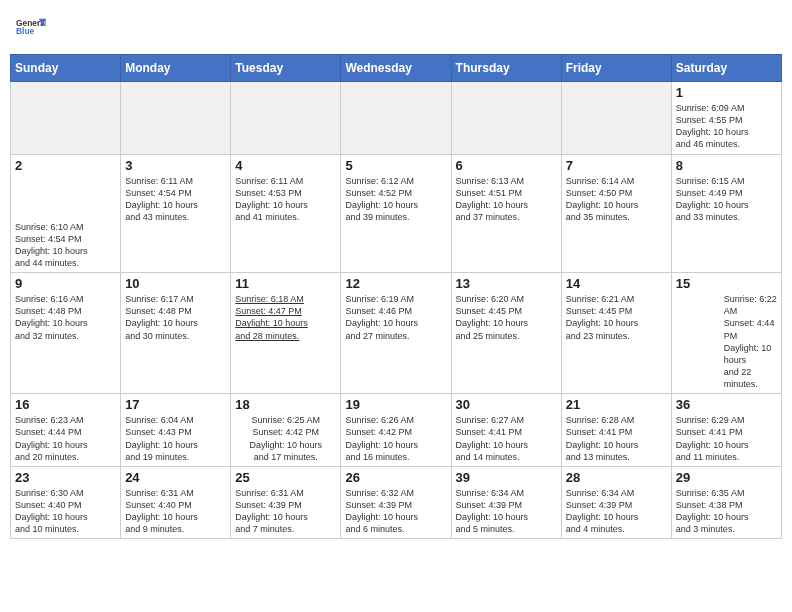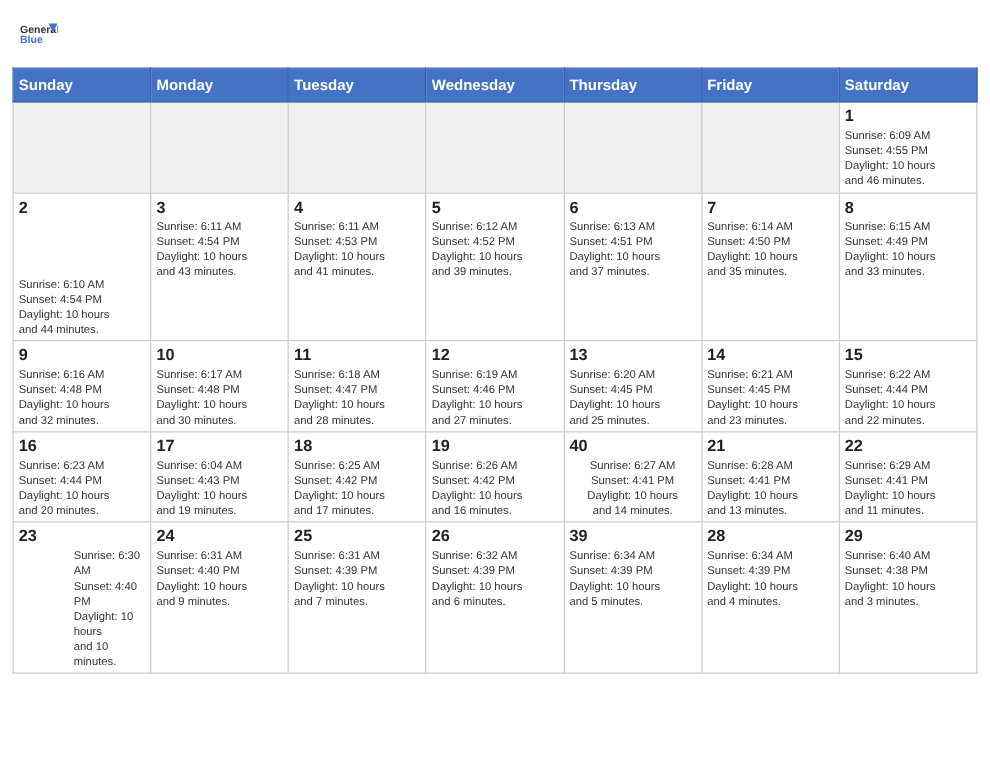--- a/index.html
+++ b/index.html
@@ -187,21 +187,21 @@
         </td>
         <td>
           <span class="day-number">10</span>
           <div class="day-info" style="white-space: pre-line;">Sunrise: 6:17 AM
 Sunset: 4:48 PM
 Daylight: 10 hours
 and 30 minutes.</div>
         </td>
         <td>
           <span class="day-number">11</span>
-          <div class="day-info" style="white-space: pre-line;">Sunrise: 6:18 AM
+          <div class="day-info" style="white-space: pre-line; text-decoration: underline;">Sunrise: 6:18 AM
 Sunset: 4:47 PM
 Daylight: 10 hours
 and 28 minutes.</div>
         </td>
         <td>
           <span class="day-number">12</span>
           <div class="day-info" style="white-space: pre-line;">Sunrise: 6:19 AM
 Sunset: 4:46 PM
 Daylight: 10 hours
 and 27 minutes.</div>
@@ -215,21 +215,21 @@
         </td>
         <td>
           <span class="day-number">14</span>
           <div class="day-info" style="white-space: pre-line;">Sunrise: 6:21 AM
 Sunset: 4:45 PM
 Daylight: 10 hours
 and 23 minutes.</div>
         </td>
         <td>
           <span class="day-number">15</span>
-          <div class="day-info" style="white-space: pre-line;">Sunrise: 6:22 AM
+          <div class="day-info" style="white-space: pre-line; margin-left: 48px;">Sunrise: 6:22 AM
 Sunset: 4:44 PM
 Daylight: 10 hours
 and 22 minutes.</div>
         </td>
       </tr>
       <tr>
         <td>
           <span class="day-number">16</span>
           <div class="day-info" style="white-space: pre-line;">Sunrise: 6:23 AM
 Sunset: 4:44 PM
@@ -238,58 +238,58 @@
         </td>
         <td>
           <span class="day-number">17</span>
           <div class="day-info" style="white-space: pre-line;">Sunrise: 6:04 AM
 Sunset: 4:43 PM
 Daylight: 10 hours
 and 19 minutes.</div>
         </td>
         <td>
           <span class="day-number">18</span>
-          <div class="day-info" style="white-space: pre-line;">Sunrise: 6:25 AM
+          <div class="day-info" style="white-space: pre-line; text-align: center;">Sunrise: 6:25 AM
 Sunset: 4:42 PM
 Daylight: 10 hours
 and 17 minutes.</div>
         </td>
         <td>
           <span class="day-number">19</span>
           <div class="day-info" style="white-space: pre-line;">Sunrise: 6:26 AM
 Sunset: 4:42 PM
 Daylight: 10 hours
 and 16 minutes.</div>
         </td>
         <td>
-          <span class="day-number">40</span>
-          <div class="day-info" style="white-space: pre-line; text-align: center;">Sunrise: 6:27 AM
+          <span class="day-number">30</span>
+          <div class="day-info" style="white-space: pre-line;">Sunrise: 6:27 AM
 Sunset: 4:41 PM
 Daylight: 10 hours
 and 14 minutes.</div>
         </td>
         <td>
           <span class="day-number">21</span>
           <div class="day-info" style="white-space: pre-line;">Sunrise: 6:28 AM
 Sunset: 4:41 PM
 Daylight: 10 hours
 and 13 minutes.</div>
         </td>
         <td>
-          <span class="day-number">22</span>
+          <span class="day-number">36</span>
           <div class="day-info" style="white-space: pre-line;">Sunrise: 6:29 AM
 Sunset: 4:41 PM
 Daylight: 10 hours
 and 11 minutes.</div>
         </td>
       </tr>
       <tr>
         <td>
           <span class="day-number">23</span>
-          <div class="day-info" style="white-space: pre-line; margin-left: 44px;">Sunrise: 6:30 AM
+          <div class="day-info" style="white-space: pre-line;">Sunrise: 6:30 AM
 Sunset: 4:40 PM
 Daylight: 10 hours
 and 10 minutes.</div>
         </td>
         <td>
           <span class="day-number">24</span>
           <div class="day-info" style="white-space: pre-line;">Sunrise: 6:31 AM
 Sunset: 4:40 PM
 Daylight: 10 hours
 and 9 minutes.</div>
@@ -317,20 +317,20 @@
         </td>
         <td>
           <span class="day-number">28</span>
           <div class="day-info" style="white-space: pre-line;">Sunrise: 6:34 AM
 Sunset: 4:39 PM
 Daylight: 10 hours
 and 4 minutes.</div>
         </td>
         <td>
           <span class="day-number">29</span>
-          <div class="day-info" style="white-space: pre-line;">Sunrise: 6:40 AM
+          <div class="day-info" style="white-space: pre-line;">Sunrise: 6:35 AM
 Sunset: 4:38 PM
 Daylight: 10 hours
 and 3 minutes.</div>
         </td>
       </tr>
     </tbody>
 </table>
 
 </body></html>

